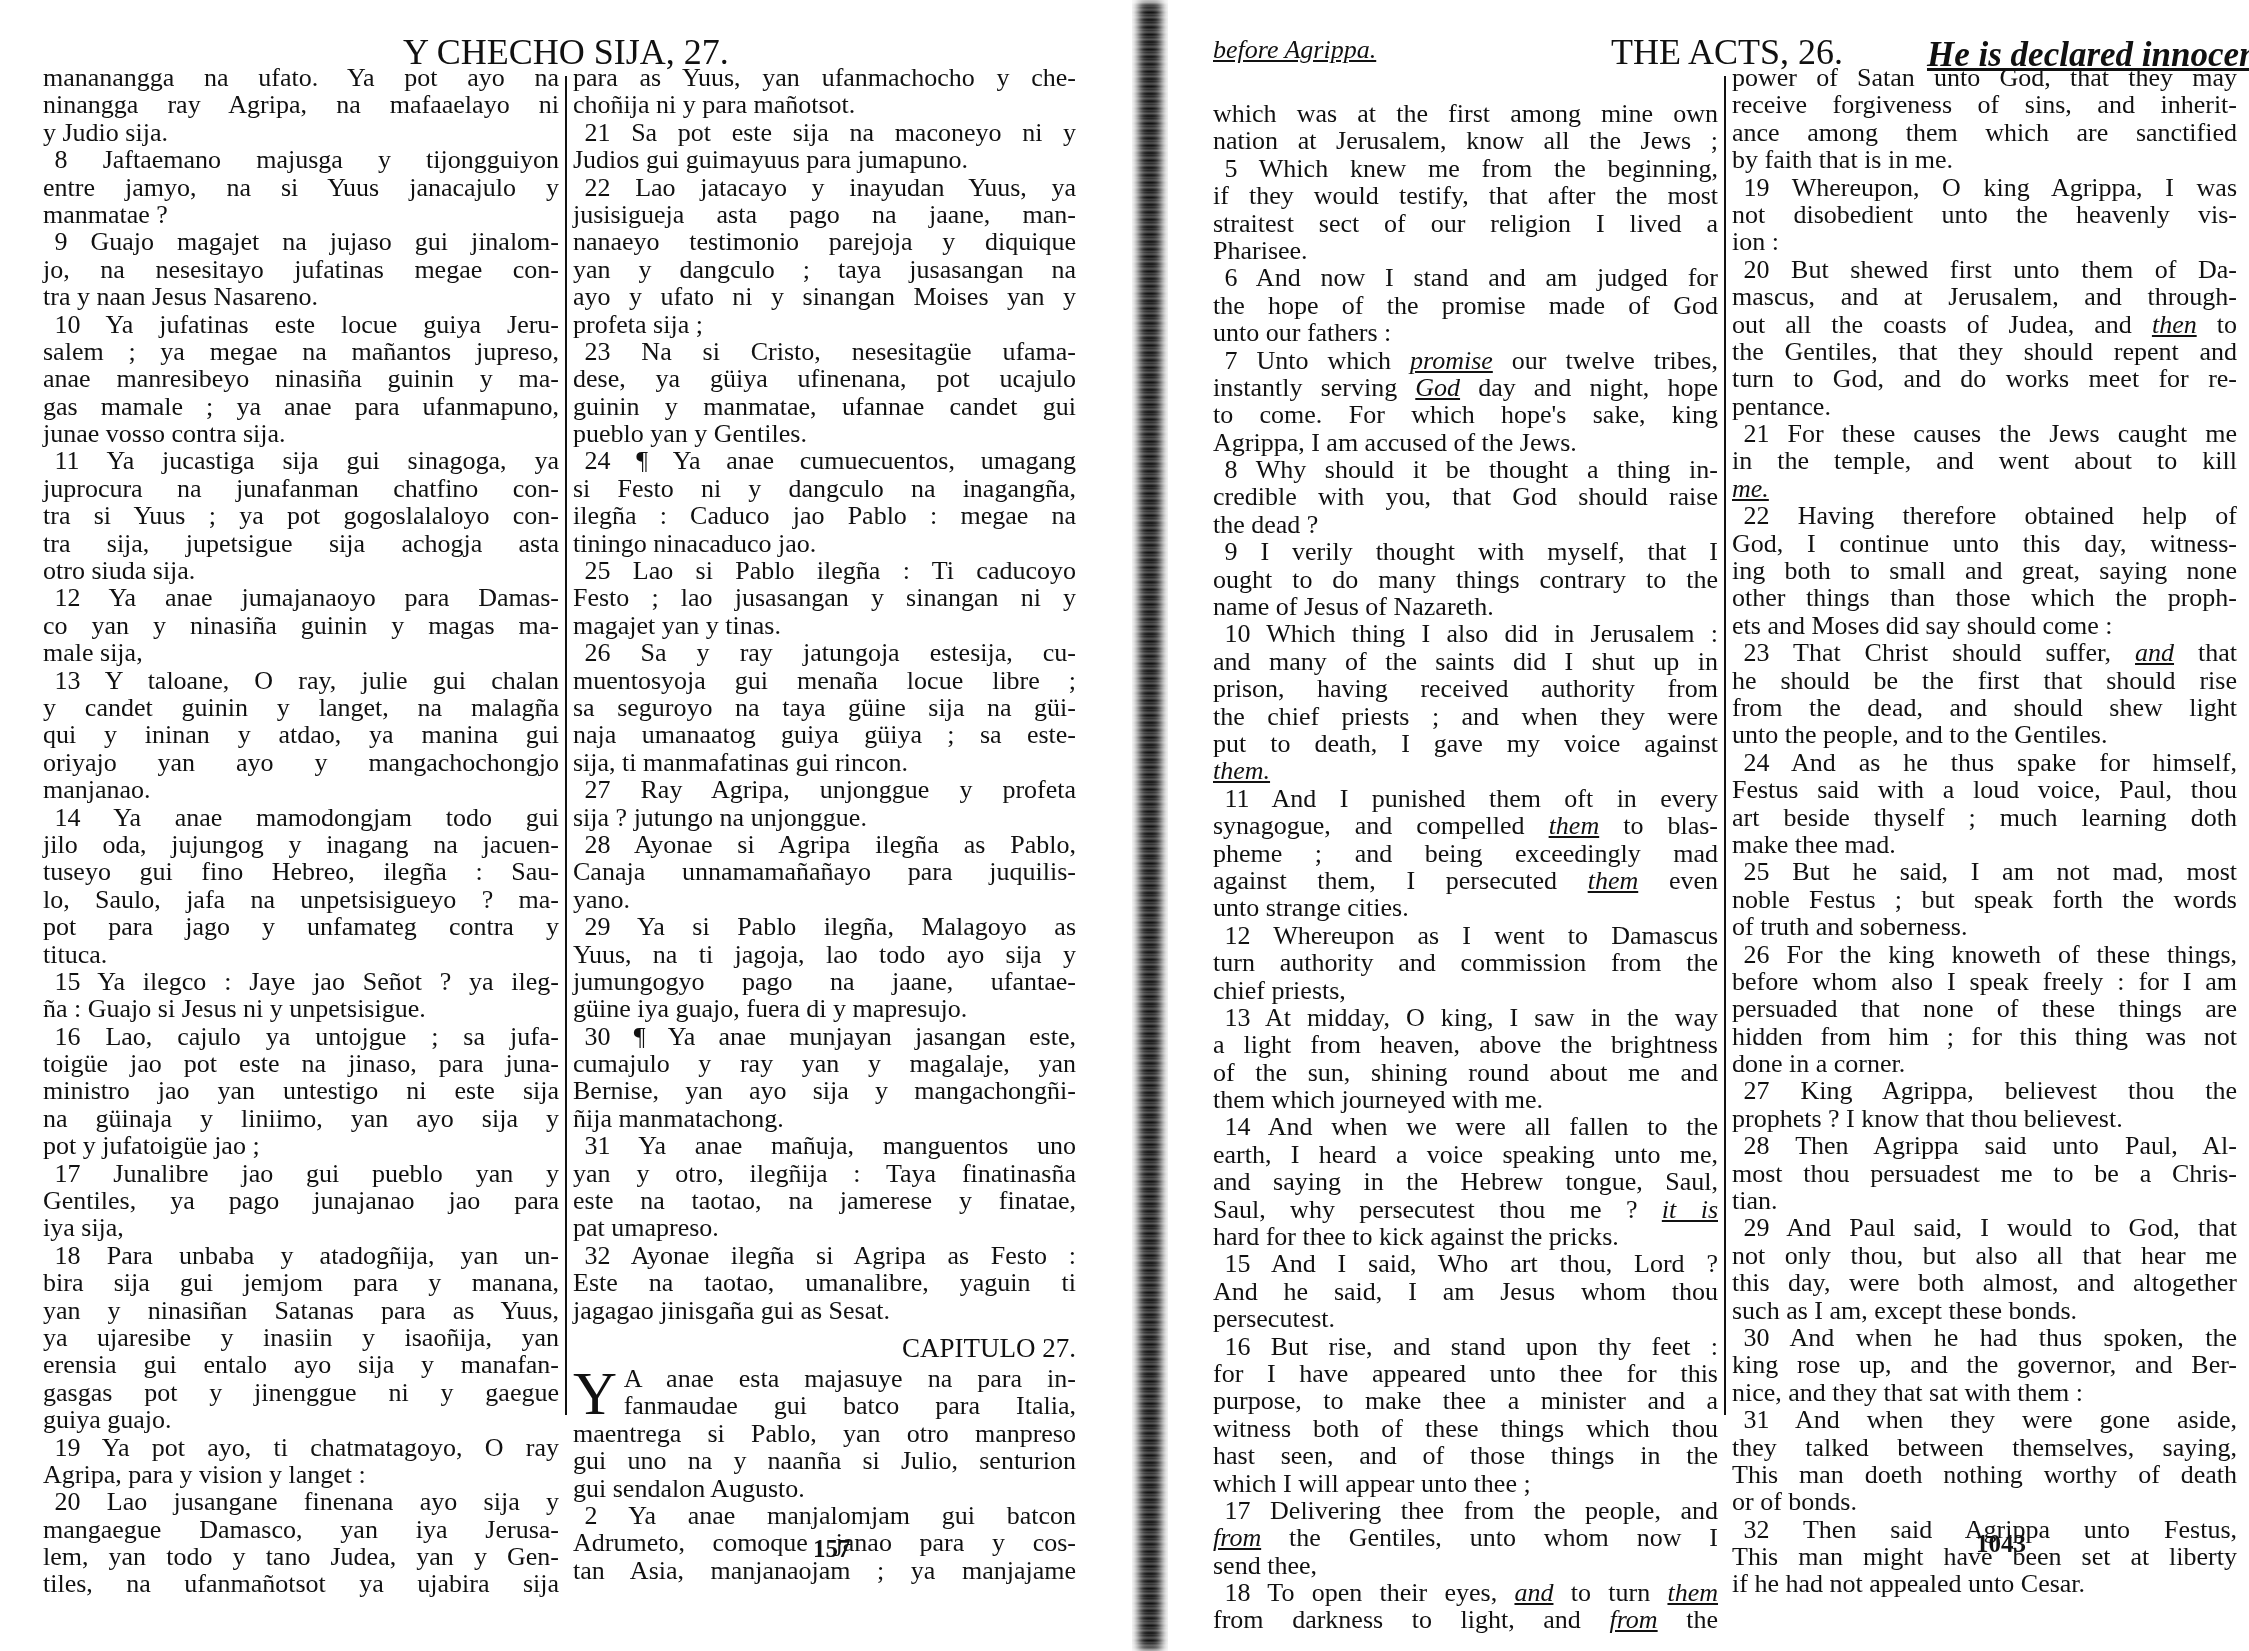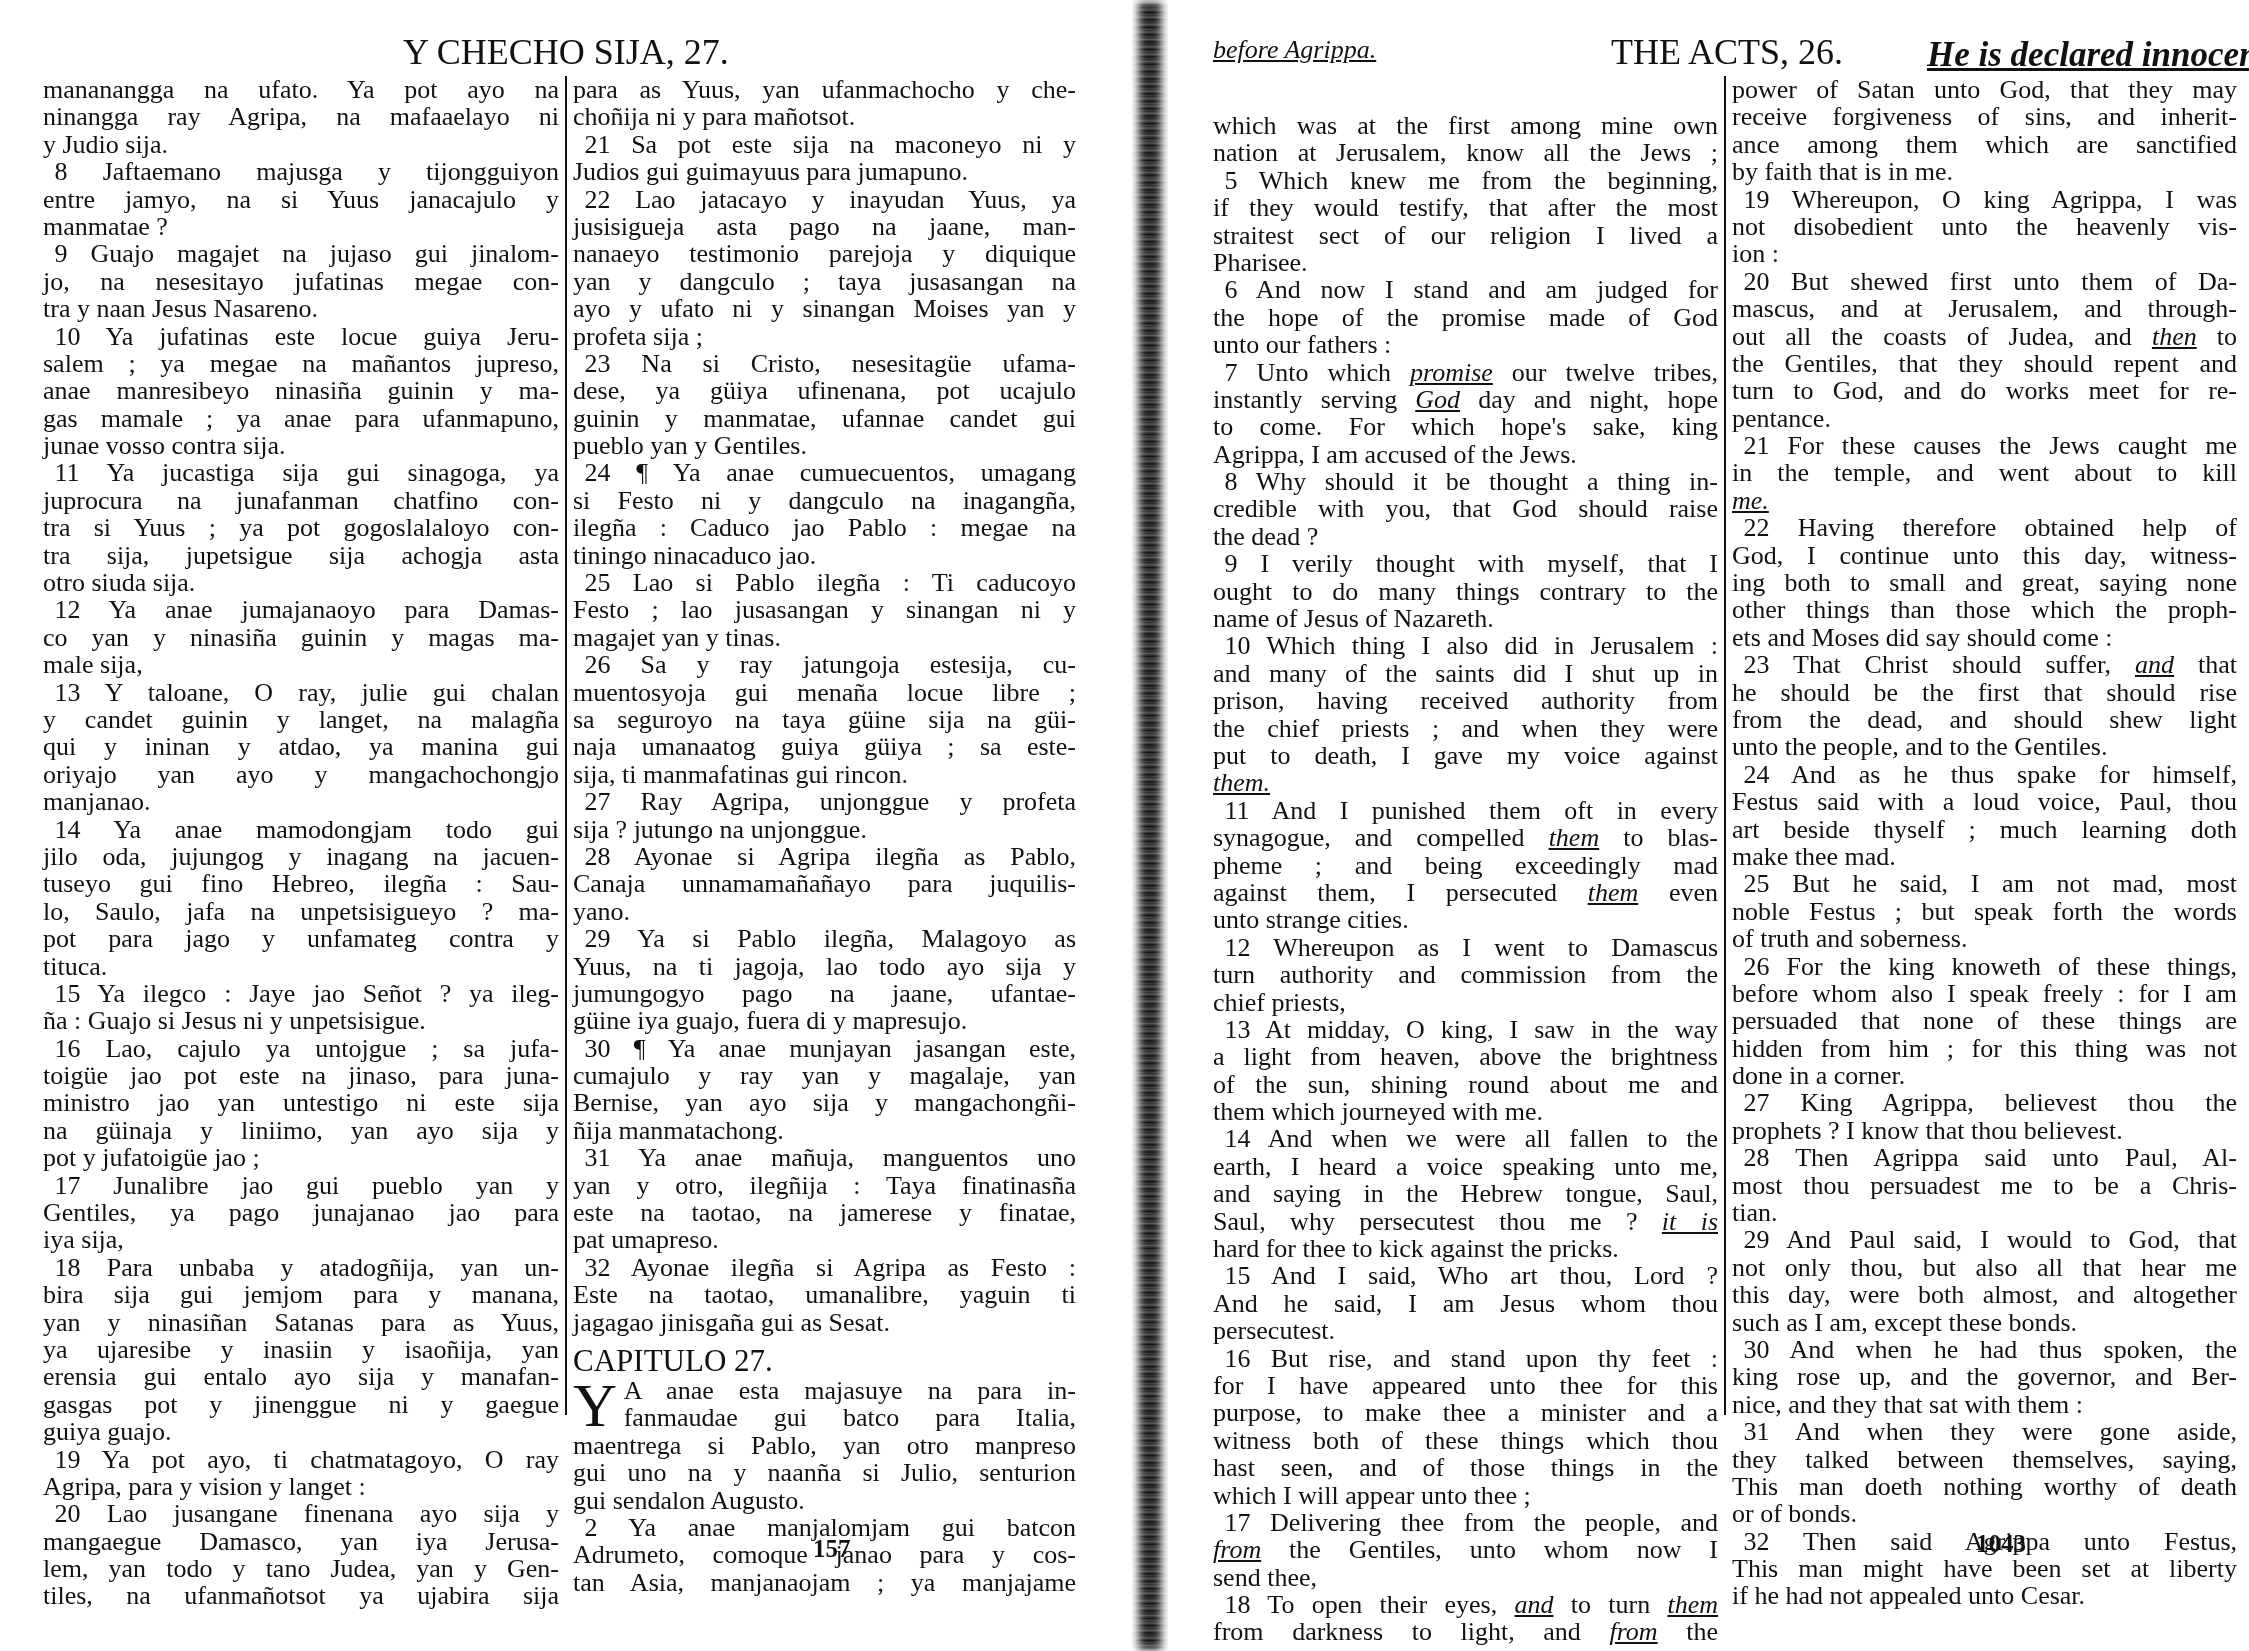--- a/index.html
+++ b/index.html
@@ -4,27 +4,27 @@
 <style>
   html,body{margin:0;padding:0;background:#fff;}
   body{width:2250px;height:1652px;position:relative;overflow:hidden;font-family:"Liberation Serif","DejaVu Serif",serif;color:#111;}
   .page{position:absolute;top:0;height:1652px;}
   #left-page{left:0;width:1134px;}
   #right-page{left:1167px;width:1083px;}
   .gutter{position:absolute;left:1132px;top:0;width:36px;height:1652px;
     background:repeating-linear-gradient(180deg,#222 0,#555 2.5px,#111 5px,#444 7.4px);
     box-shadow:inset 6.6px 0 8.2px #fff, inset -6.6px 0 8.2px #fff;}
   .running-head{position:absolute;top:31px;font-size:36px;white-space:nowrap;}
-  .col{position:absolute;top:76px;font-size:26px;line-height:27.4px;}
+  .col{position:absolute;top:64px;font-size:26px;line-height:27.4px;}
   .col .ln{display:block;white-space:nowrap;text-align:justify;text-align-last:justify;height:27.4px;overflow:visible;}
   .col .ln.last{text-align-last:left;}
   .col .ln.ind{padding-left:11.5px;}
   .rule{position:absolute;top:76px;width:1.6px;background:#111;height:1339px;}
   .folio{position:absolute;font-size:25px;font-weight:bold;padding-left:20px;}
-  .chapter-title{display:block;text-align:left;font-size:31px;height:41px;line-height:49px;}
+  .chapter-title{display:block;text-align:right;font-size:27px;height:41px;line-height:49px;}
   .dropcap{float:left;font-size:61px;line-height:51px;margin:3.3px 6.6px 0 0;}
   .it{font-style:italic;text-decoration:underline;}
 </style>
 </head>
 <body>
 
 <div class="page" id="left-page">
   <div class="running-head" style="left:403px;">Y CHECHO SIJA, 27.</div>
   <div class="col" id="l-col1" style="left:43px;width:516px;">
       <span class="ln">mananangga na ufato.  Ya pot ayo na</span>

